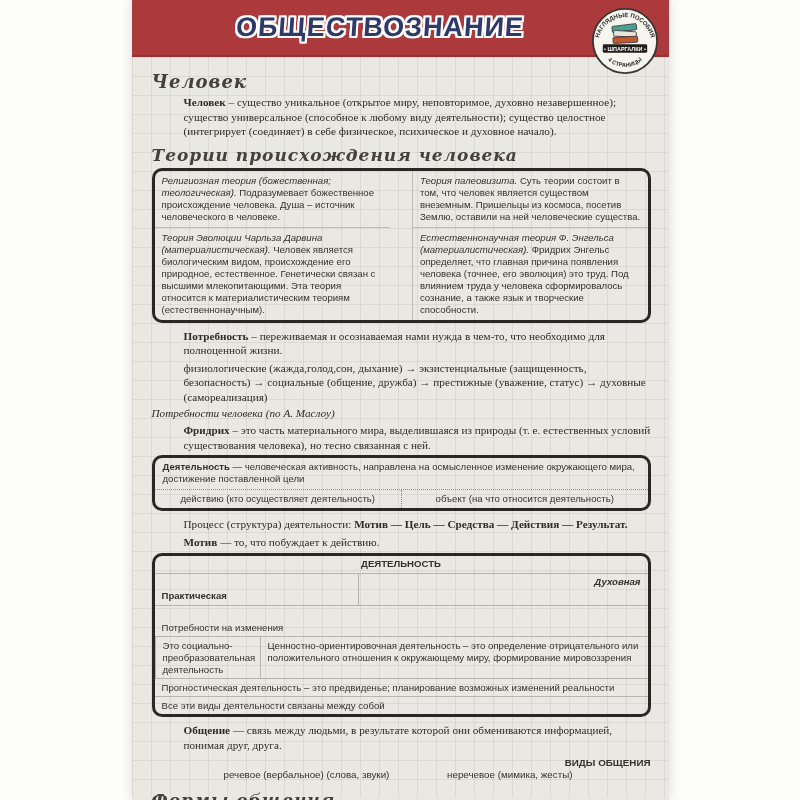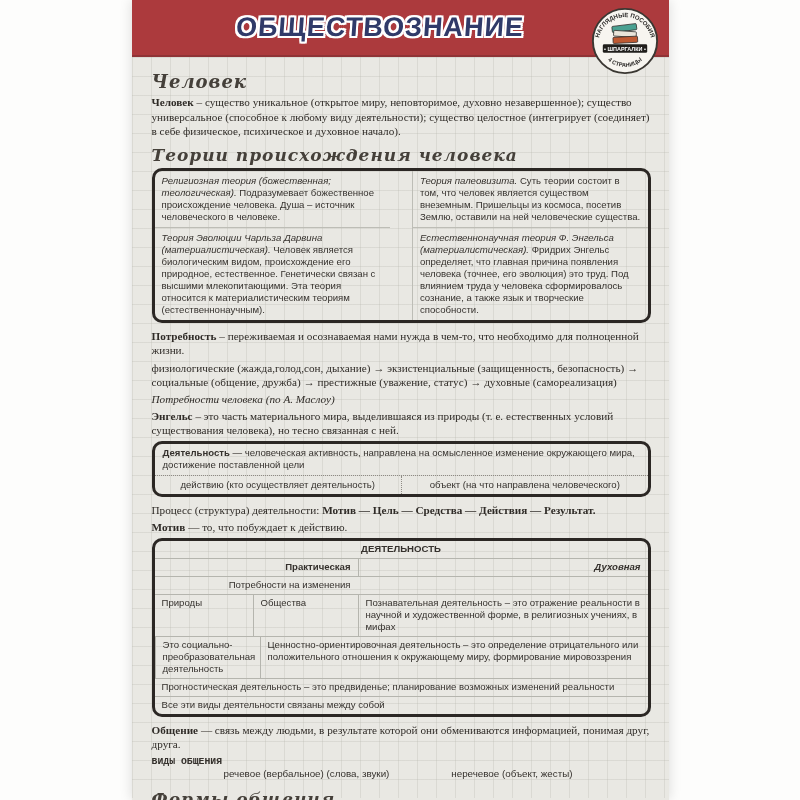--- a/index.html
+++ b/index.html
@@ -29,21 +29,21 @@
       linear-gradient(rgba(180,180,170,.28) 1px, transparent 1px),
       linear-gradient(90deg, rgba(180,180,170,.28) 1px, transparent 1px);
     background-size:19px 19px;
     height:741px;
   }
 
   .script-h {
     font-family:"DejaVu Serif", serif; font-style:italic; font-weight:600;
     color:#45403a; font-size:17px; letter-spacing:1px; margin:6px 0 3px;
   }
-  .para { font-size:11.2px; line-height:1.3; margin-bottom:3px; }
+  .para { font-size:11.2px; line-height:1.3; margin-bottom:3px;margin-left:32px; }
   .para b { font-weight:bold; }
   .caption-right { font-size:11.2px; font-style:italic; text-align:left; margin:0 2px 4px 0; }
 
   
   .dark-box {
     border:3px solid #2b2724; border-radius:10px; margin:3px 0 6px;
     font-family:"Liberation Sans", sans-serif; font-size:9.6px; line-height:1.25;
     color:#35312d; overflow:hidden;
   }
   .tt-grid { display:flex;gap:22px; }
@@ -53,30 +53,30 @@
   .lead { font-style:italic; }
 
   .abox-def { padding:3px 8px 4px; }
   .abox-row { display:flex; border-top:1px dotted #8f8b85; }
   .abox-cell { width:50%; text-align:center; padding:3px 4px; }
   .abox-cell.r { border-left:1px dotted #8f8b85; }
 
   .dt-title { text-align:center; font-weight:bold; padding:2.5px 0; }
   .dt-r { display:flex; border-top:1px solid #b5b5ae; }
   .dt-c { padding:2.5px 7px; }
-  .dt-left { width:203px; text-align:right; }
+  .dt-left { width:203px; text-align:left;margin-top:14px; }
   .dt-right { flex:1; text-align:right; border-left:1px solid #b5b5ae;font-style:italic; }
   .dt-c1 { width:98px; }
   .dt-c2 { width:105px; border-left:1px solid #b5b5ae; }
   .dt-c3 { flex:1; border-left:1px solid #b5b5ae; }
   .dt-full { padding:2.5px 7px; border-top:1px solid #b5b5ae; }
   .bold { font-weight:bold; }
 
-  .vidy-title { font-family:Liberation Mono, monospace; font-weight:bold; font-size:9.8px;
-    text-align:left; margin:4px 0 1px; color:#35312d; }
+  .vidy-title { font-family:Liberation Sans, sans-serif; font-weight:bold; font-size:9.8px;
+    text-align:right; margin:4px 0 1px; color:#35312d; }
   .vidy-row { display:flex; font-family:"Liberation Sans", sans-serif; font-size:9.8px; color:#35312d; margin-bottom:4px; }
   .vidy-left { margin-left:72px; }
   .vidy-right { margin-left:auto; margin-right:78px; }
 
   .forms { display:flex; align-items:flex-start; }
   .forms-left { width:215px; }
 </style>
 </head>
 <body>
 
@@ -121,60 +121,55 @@
       <div class="tt-grid">
         <div class="tt-cell"><span class="lead">Теория Эволюции Чарльза Дарвина (материалистическая).</span><span> Человек является биологическим видом, происхождение его природное, естественное. Генетически связан с высшими млекопитающими. Эта теория относится к материалистическим теориям (естественнонаучным).</span></div>
         <div class="tt-cell r"><span class="lead">Естественнонаучная теория Ф. Энгельса (материалистическая).</span><span> Фридрих Энгельс определяет, что главная причина появления человека (точнее, его эволюция) это труд. Под влиянием труда у человека сформировалось сознание, а также язык и творческие способности.</span></div>
       </div>
     </div>
 
     <p class="para"><b>Потребность</b><span> – переживаемая и осознаваемая нами нужда в чем-то, что необходимо для полноценной жизни.</span></p>
     <p class="para">физиологические (жажда,голод,сон, дыхание) → экзистенциальные (защищенность, безопасность) → социальные (общение, дружба) → престижные (уважение, статус) → духовные (самореализация)</p>
     <p class="caption-right">Потребности человека (по А. Маслоу)</p>
 
-    <p class="para"><b>Энгельс</b><span> – это часть материального мира, выделившаяся из природы (т. е. естественных условий существования человека), но тесно связанная с ней.</span></p>
+    <p class="para"><b>Фридрих</b><span> – это часть материального мира, выделившаяся из природы (т. е. естественных условий существования человека), но тесно связанная с ней.</span></p>
 
     <div class="dark-box">
       <div class="abox-def"><span class="bold">Деятельность</span><span> — человеческая активность, направлена на осмысленное изменение окружающего мира, достижение поставленной цели</span></div>
       <div class="abox-row">
         <div class="abox-cell">действию (кто осуществляет деятельность)</div>
-        <div class="abox-cell r">объект (на что направлена человеческого)</div>
+        <div class="abox-cell r">объект (на что относится деятельность)</div>
       </div>
     </div>
 
     <p class="para"><span>Процесс (структура) деятельности: </span><b>Мотив — Цель — Средства — Действия — Результат.</b></p>
     <p class="para"><b>Мотив</b><span> — то, что побуждает к действию.</span></p>
 
     <div class="dark-box">
       <div class="dt-title">ДЕЯТЕЛЬНОСТЬ</div>
       <div class="dt-r">
         <div class="dt-c dt-left bold">Практическая</div>
         <div class="dt-c dt-right bold">Духовная</div>
       </div>
       <div class="dt-r">
         <div class="dt-c dt-left">Потребности на изменения</div>
       </div>
       <div class="dt-r">
-        <div class="dt-c dt-c1">Природы</div>
-        <div class="dt-c dt-c2">Общества</div>
-        <div class="dt-c dt-c3">Познавательная деятельность – это отражение реальности в научной и художественной форме, в религиозных учениях, в мифах</div>
-      </div>
-      <div class="dt-r">
         <div class="dt-c dt-c2">Это социально-преобразовательная деятельность</div>
         <div class="dt-c dt-c3">Ценностно-ориентировочная деятельность – это определение отрицательного или положительного отношения к окружающему миру, формирование мировоззрения</div>
       </div>
       <div class="dt-full">Прогностическая деятельность – это предвиденье; планирование возможных изменений реальности</div>
       <div class="dt-full">Все эти виды деятельности связаны между собой</div>
     </div>
 
     <p class="para"><b>Общение</b><span> — связь между людьми, в результате которой они обмениваются информацией, понимая друг, друга.</span></p>
     <div class="vidy-title">ВИДЫ ОБЩЕНИЯ</div>
     <div class="vidy-row">
       <span class="vidy-left">речевое (вербальное) (слова, звуки)</span>
-      <span class="vidy-right">неречевое (объект, жесты)</span>
+      <span class="vidy-right">неречевое (мимика, жесты)</span>
     </div>
 
     <div class="forms">
       <div class="forms-left">
         <div class="script-h">Формы общения</div>
 
       </div>
 
     </div>
 

